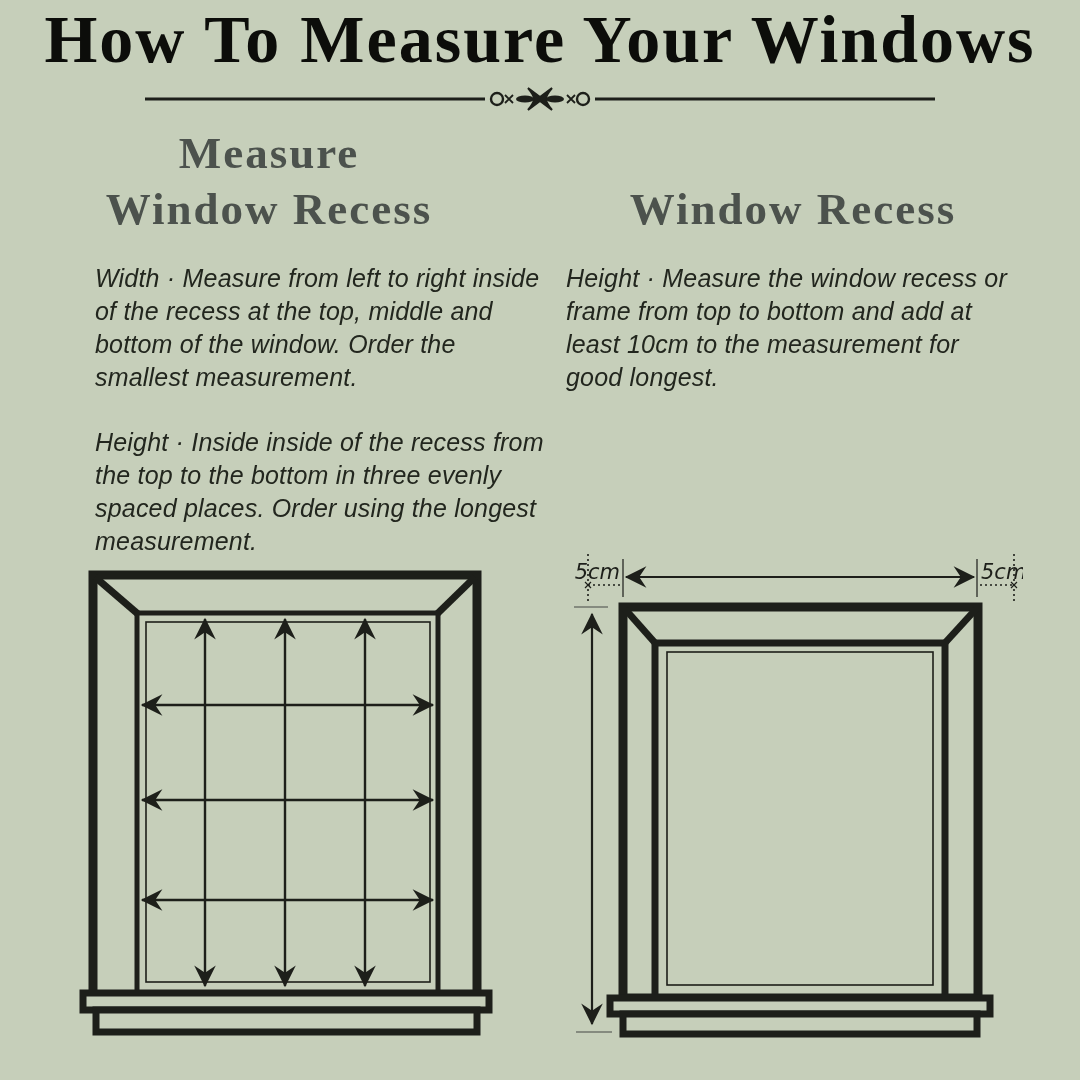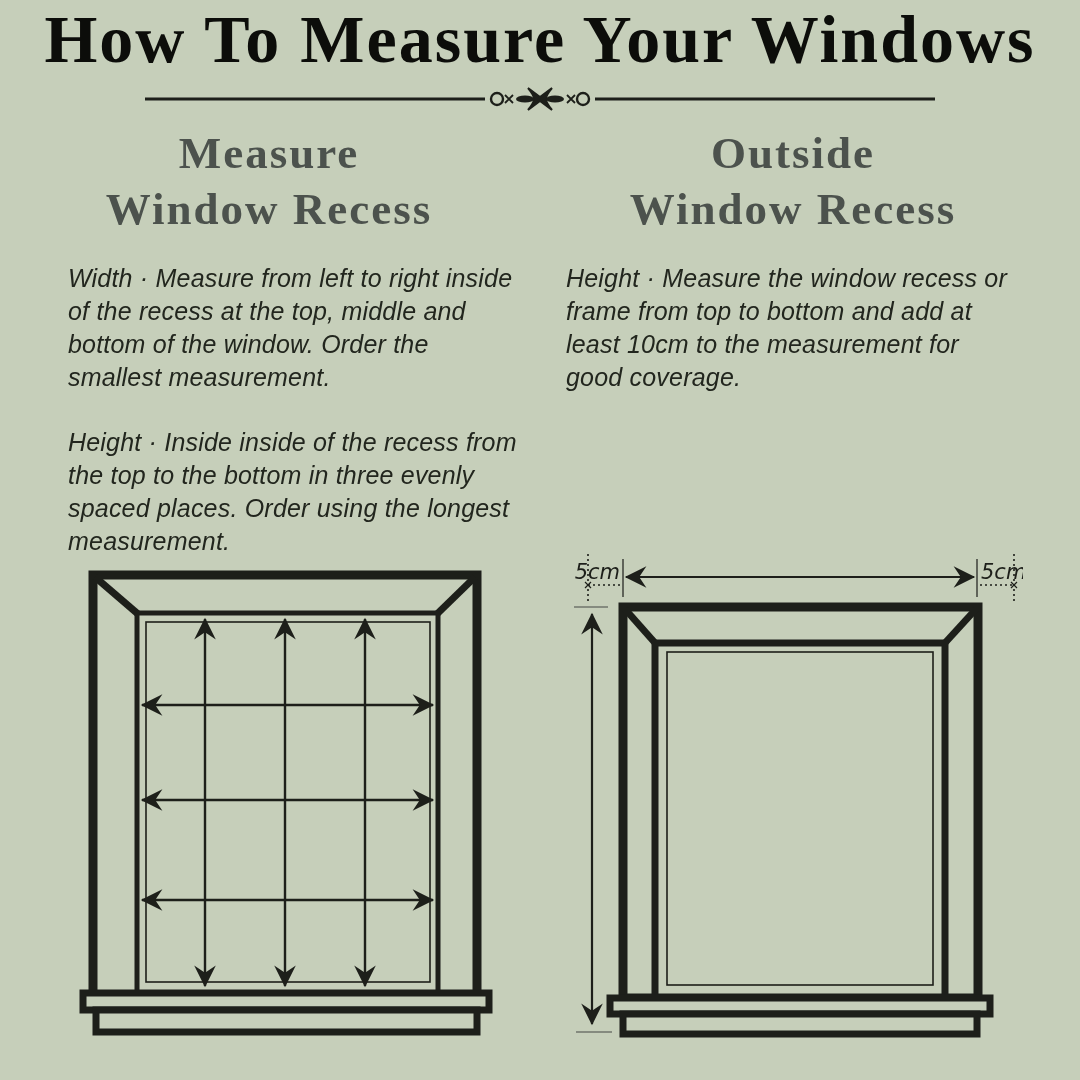--- a/index.html
+++ b/index.html
@@ -47,21 +47,21 @@
     color:#4c524d;
   }
   .col p{
     margin:24px 0 0 0;
     font-style:italic;
     font-size:25px;
     line-height:33px;
     color:#22261e;
     letter-spacing:0.2px;
   }
-  .col.inside p{ margin-left:28px; width:450px; }
+  .col.inside p{ margin-left:55px; width:450px; }
   .col.outside p{ margin-left:8px;  width:455px; }
   .col p + p{ margin-top:32px; }
   .diagram{ position:absolute; }
   .diagram.inside{ left:58px;  top:555px; }
   .diagram.outside{ left:563px; top:550px; }
   svg text.dim-label{
     font-family:"DejaVu Sans", sans-serif;
     font-style:italic;
     font-size:21px;
     fill:#1d1f1a;
@@ -90,22 +90,22 @@
     </g>
   </svg>
 
   <section class="col inside">
     <h2><span>Measure</span><br><span>Window Recess</span></h2>
     <p>Width · Measure from left to right inside of the recess at the top, middle and bottom of the window. Order the smallest measurement.</p>
     <p>Height · Inside inside of the recess from the top to the bottom in three evenly spaced places. Order using the longest measurement.</p>
   </section>
 
   <section class="col outside">
-    <h2><span>Outside</span><br><span>Window Recess</span></h2>
-    <p>Height · Measure the window recess or frame from top to bottom and add at least 10cm to the measurement for good coverage.</p>
+    <h2><br><span>Window Recess</span></h2>
+    <p>Height · Measure the window recess or frame from top to bottom and add at least 10cm to the measurement for good longest.</p>
   </section>
 
   <svg class="diagram inside" width="440" height="500" viewBox="0 0 440 500">
     <defs>
       <marker id="ahL" viewBox="0 0 20 20" refX="18" refY="10" markerWidth="24" markerHeight="24" markerUnits="userSpaceOnUse" orient="auto-start-reverse">
         <path d="M1,1 L19,10 L1,19 L7,10 Z" fill="#1d1f1a"></path>
       </marker>
     </defs>
     <g stroke="#1d1f1a" fill="none">
 

